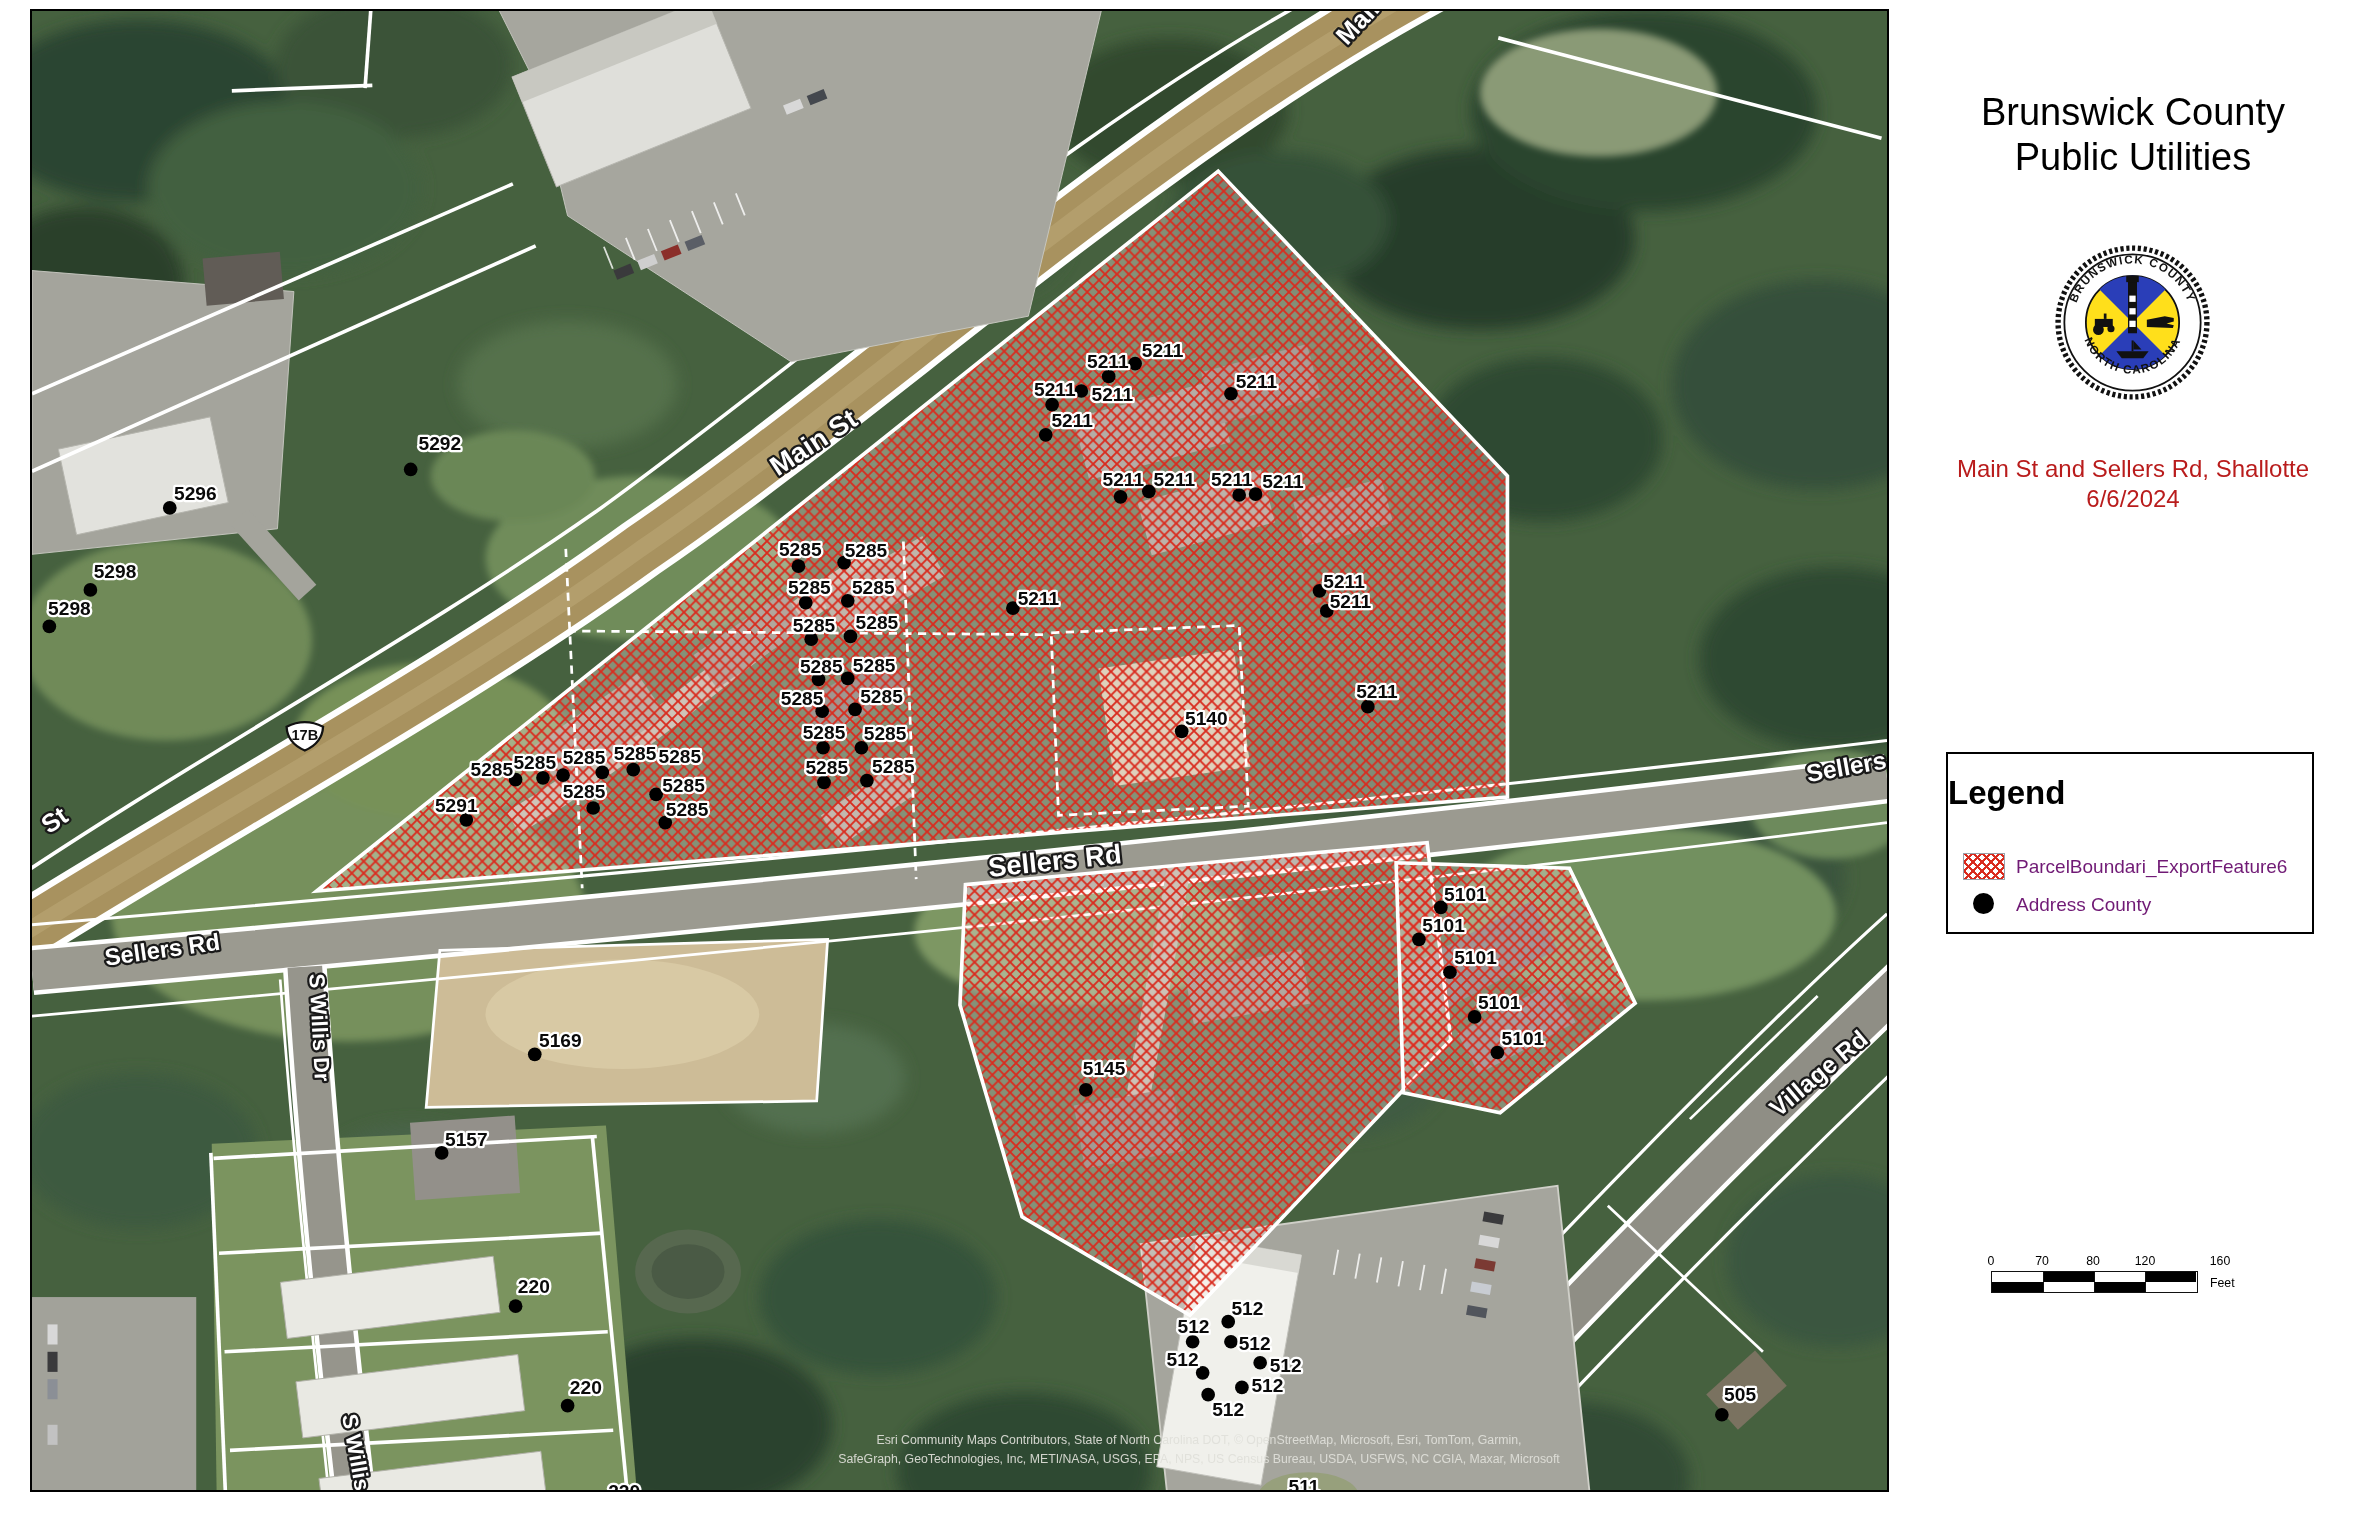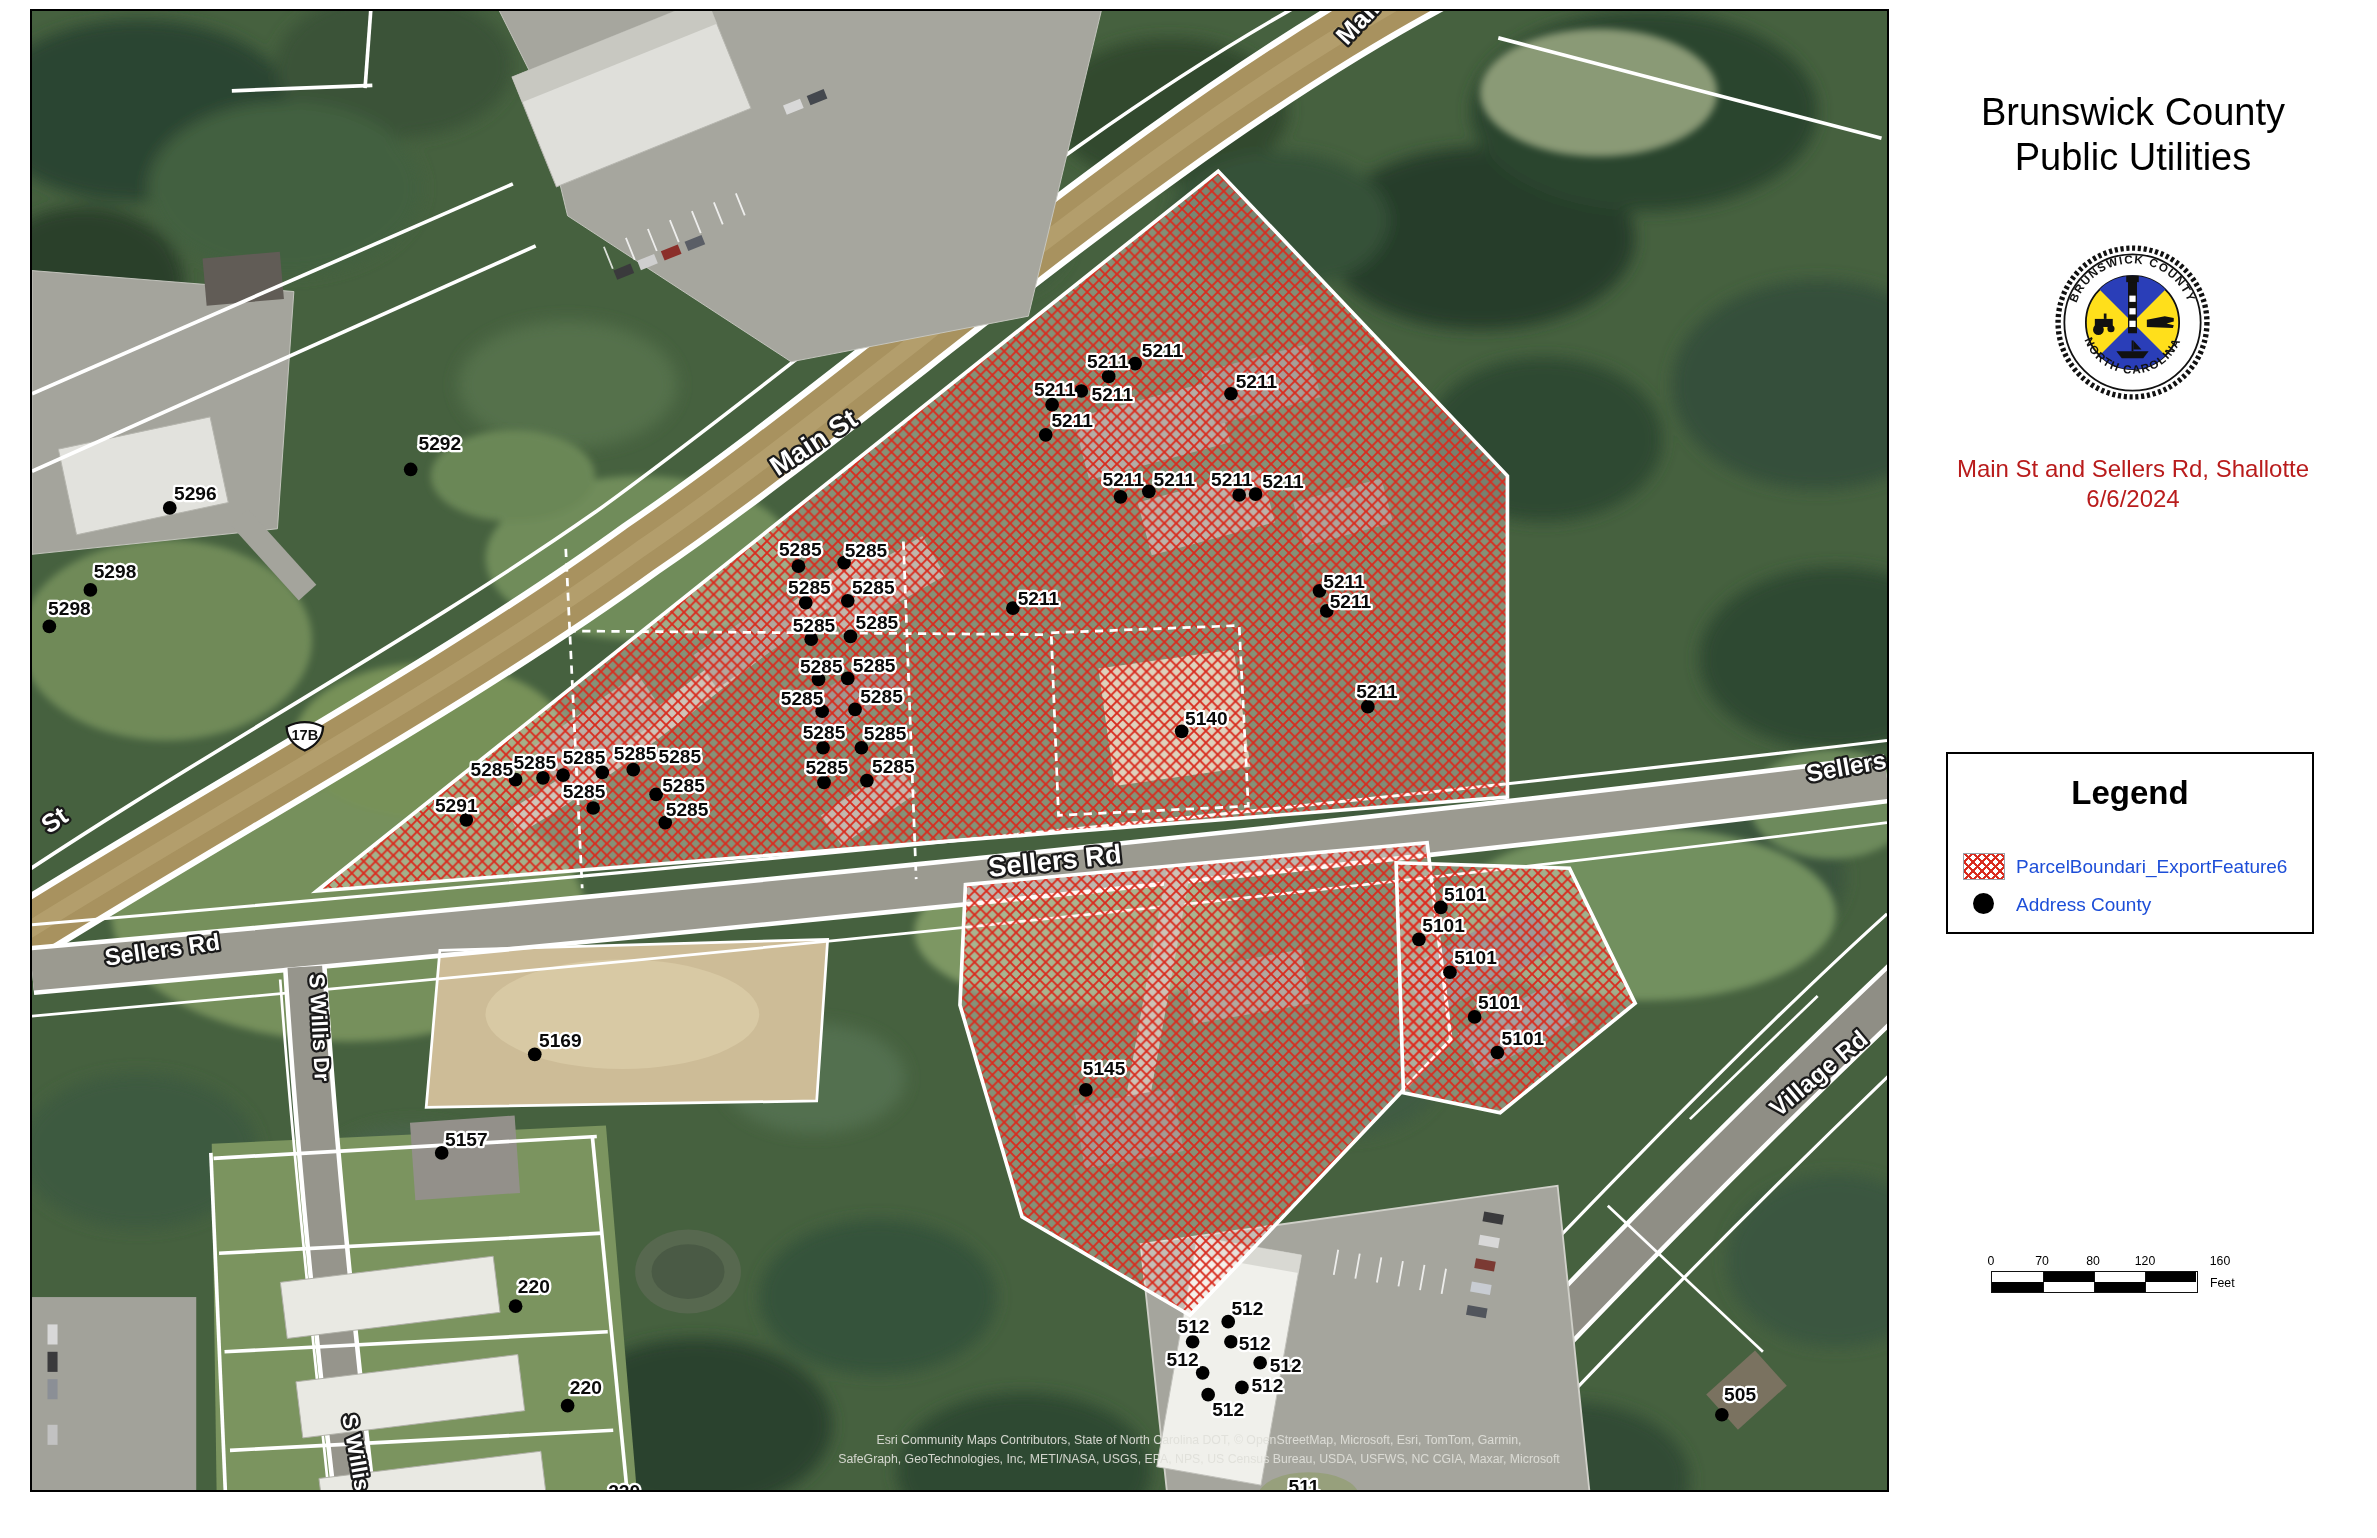--- a/index.html
+++ b/index.html
@@ -28,22 +28,22 @@
   .p-title{position:absolute;top:90px;left:0;width:100%;text-align:center;
            font-size:38px;line-height:45px;color:#000;}
   .seal{position:absolute;left:161px;top:240px;width:165px;height:165px;}
   .seal-arc{font-size:13px;font-weight:bold;letter-spacing:1.5px;fill:#111;
             font-family:"Liberation Sans",sans-serif;}
   .p-sub{position:absolute;top:454px;left:0;width:100%;text-align:center;
          font-size:24px;line-height:30px;color:#b91c1c;}
 
   .legend{position:absolute;left:57px;top:752px;width:368px;height:182px;
           border:2.7px solid #000;box-sizing:border-box;}
-  .legend-title{padding-top:20px;text-align:center;font-size:33px;font-weight:bold;color:#000;}
-  .legend-item-label{position:absolute;left:68px;font-size:19px;color:#1d4ed8;}
+  .legend-title{padding-top:20px;font-size:33px;font-weight:bold;color:#000;}
+  .legend-item-label{position:absolute;left:68px;font-size:19px;color:#701a75;}
   .swatch-hatch{position:absolute;left:14.6px;top:99px;width:42px;height:27.4px;
      border:1.8px solid #9aa2ac;box-sizing:border-box;background:
      repeating-linear-gradient(45deg,transparent 0 4.6px,#d92b1e 4.6px 6.4px),
      repeating-linear-gradient(135deg,transparent 0 4.6px,#d92b1e 4.6px 6.4px),#fff;}
   .swatch-dot{position:absolute;left:25px;top:139px;width:21px;height:21px;
               border-radius:50%;background:#000;}
 
   .scalebar{position:absolute;left:102px;top:1254px;width:274px;height:46px;}
   .sb-num{position:absolute;top:0;font-size:12.3px;color:#000;transform:translateX(-50%);}
   .sb-bar{position:absolute;left:0;top:17.4px;width:205px;height:20px;border:1.8px solid #111;}

